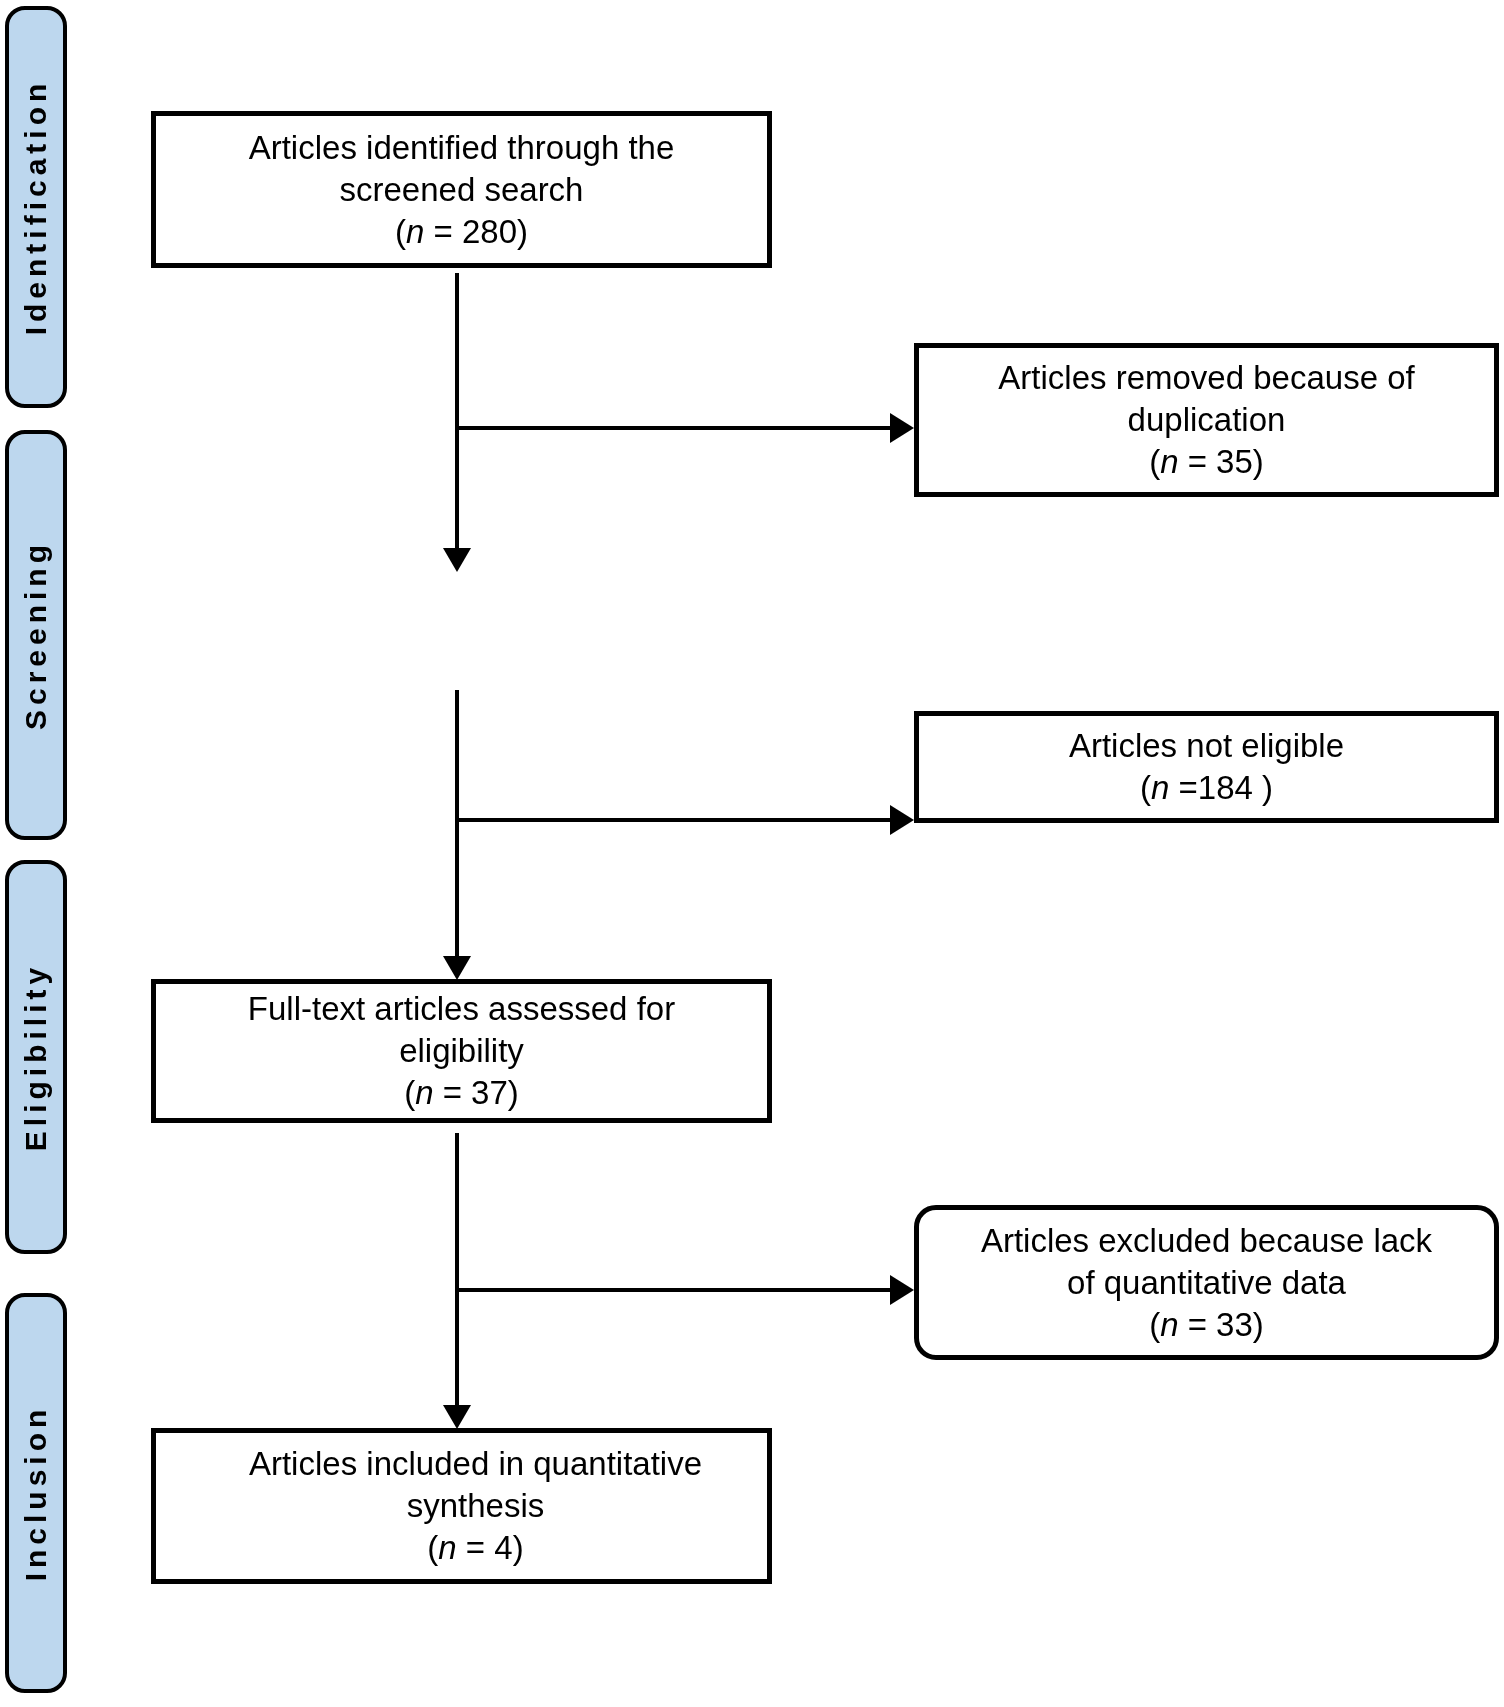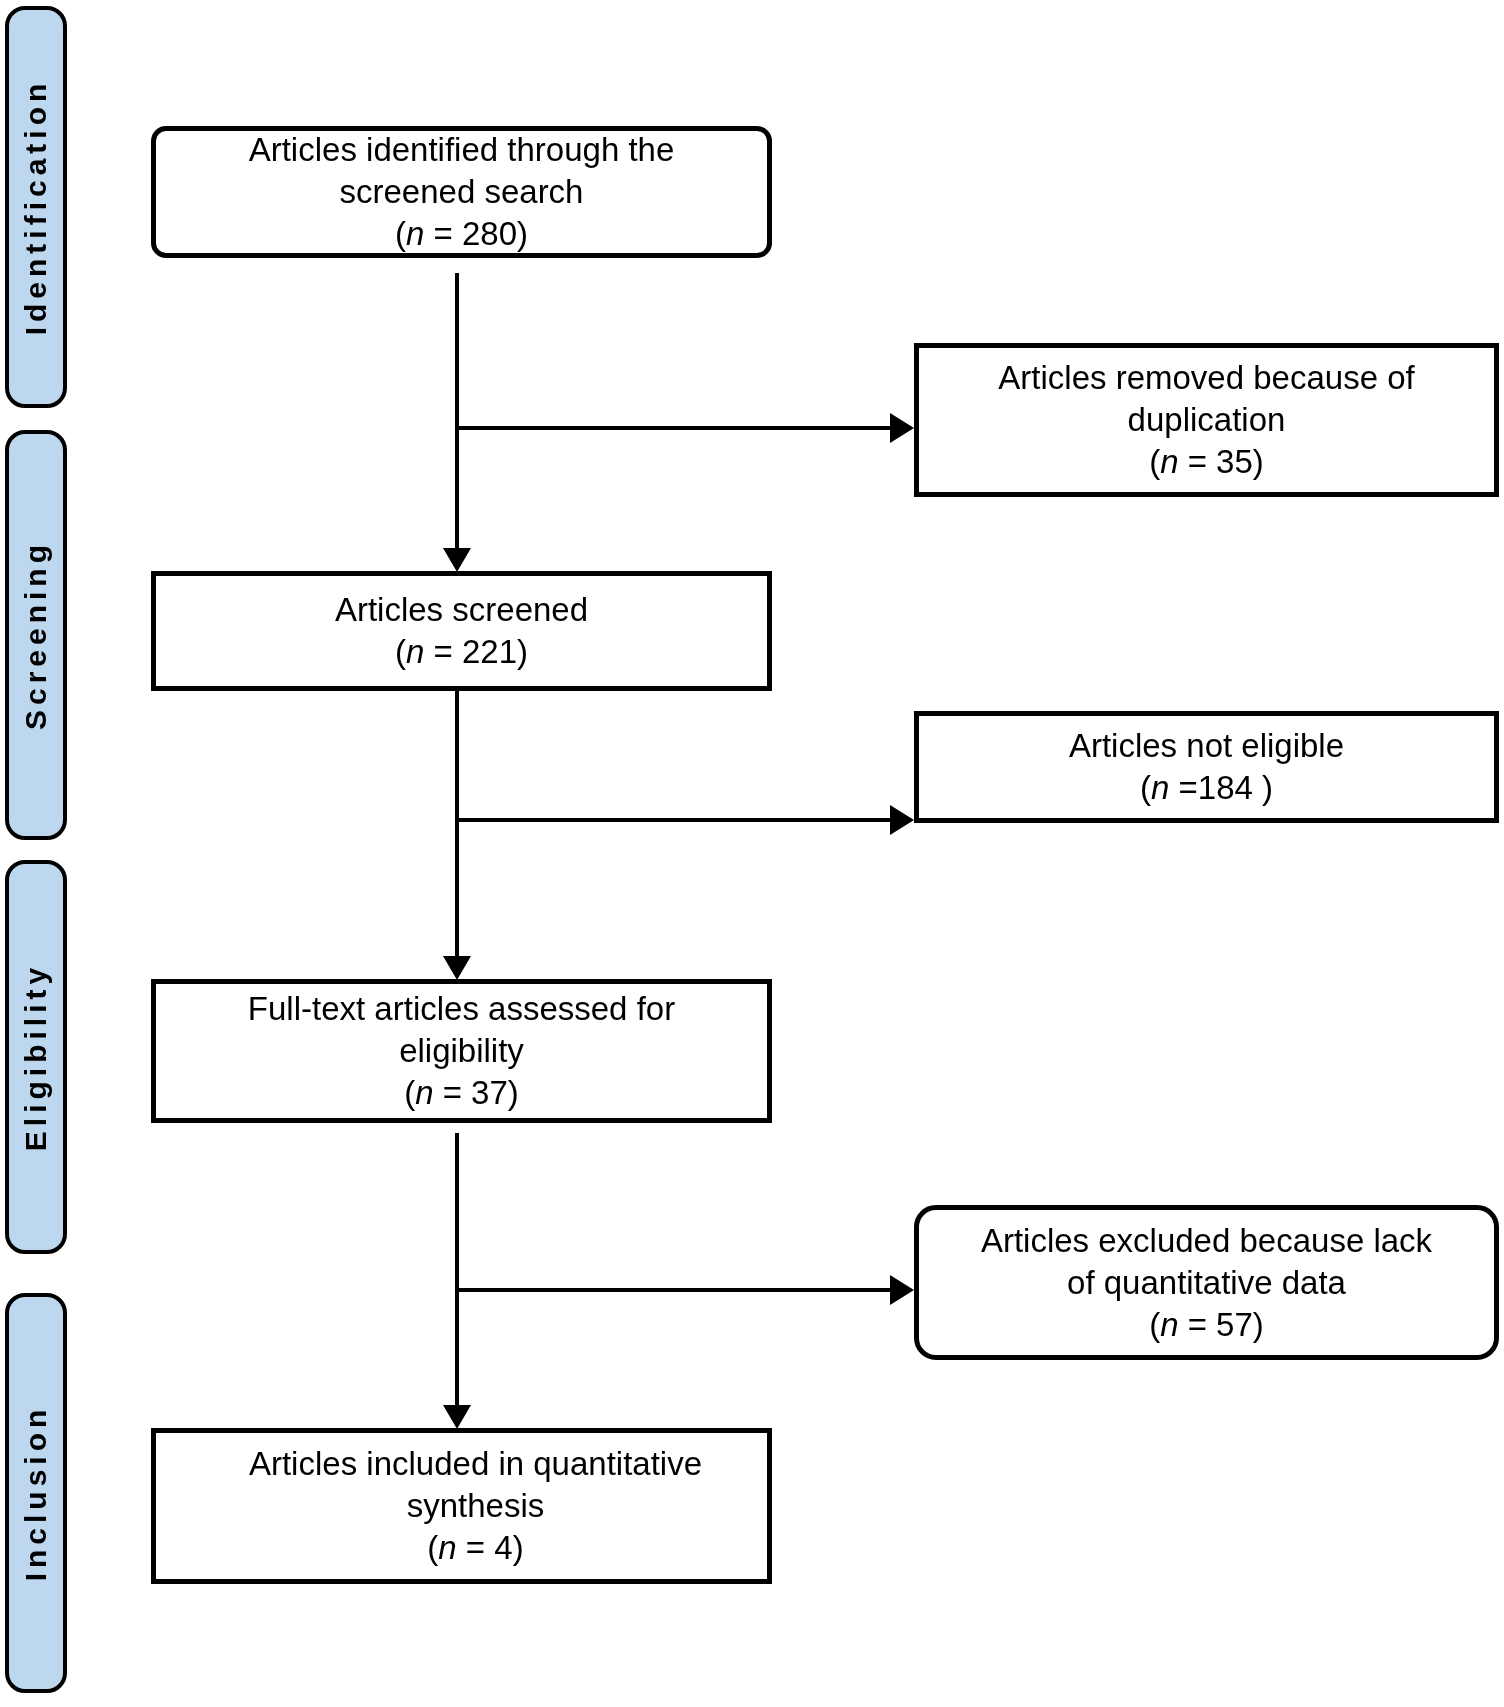--- a/index.html
+++ b/index.html
@@ -96,30 +96,26 @@
   <div class="phase-bar" style="top:430px; height:410px;">
     <span class="phase-label">Screening</span>
   </div>
   <div class="phase-bar" style="top:860px; height:394px;">
     <span class="phase-label">Eligibility</span>
   </div>
   <div class="phase-bar" style="top:1293px; height:400px;">
     <span class="phase-label">Inclusion</span>
   </div>
 
-  <div class="box main-box" style="top:126px; height:132px;border-radius:15px;">
+  <div class="box main-box" style="top:111px; height:157px;">
     <div class="line">Articles identified through the</div>
     <div class="line">screened search</div>
     <div class="line"><span>(</span><span class="nvar">n</span><span> = 280)</span></div>
   </div>
 
-  <div class="box main-box" style="top:571px; height:120px;">
-    <div class="line">Articles screened</div>
-    <div class="line"><span>(</span><span class="nvar">n</span><span> = 221)</span></div>
-  </div>
 
   <div class="box main-box" style="top:979px; height:144px;">
     <div class="line">Full-text articles assessed for</div>
     <div class="line">eligibility</div>
     <div class="line"><span>(</span><span class="nvar">n</span><span> = 37)</span></div>
   </div>
 
   <div class="box main-box" style="top:1428px; height:156px;padding-left:28px;">
     <div class="line">Articles included in quantitative</div>
     <div class="line">synthesis</div>
@@ -133,21 +129,21 @@
   </div>
 
   <div class="box side-box" style="top:711px; height:112px;">
     <div class="line">Articles not eligible</div>
     <div class="line"><span>(</span><span class="nvar">n</span><span> =184 )</span></div>
   </div>
 
   <div class="box side-box" style="top:1205px; height:155px;border-radius:22px;">
     <div class="line">Articles excluded because lack</div>
     <div class="line">of quantitative data</div>
-    <div class="line"><span>(</span><span class="nvar">n</span><span> = 57)</span></div>
+    <div class="line"><span>(</span><span class="nvar">n</span><span> = 33)</span></div>
   </div>
 
   <div class="vline" style="left:455px; top:273px; height:282px;"></div>
   <div class="arrow-down" style="left:443px; top:548px;"></div>
 
   <div class="vline" style="left:455px; top:690px; height:270px;"></div>
   <div class="arrow-down" style="left:443px; top:956px;"></div>
 
   <div class="vline" style="left:455px; top:1133px; height:275px;"></div>
   <div class="arrow-down" style="left:443px; top:1405px;"></div>

